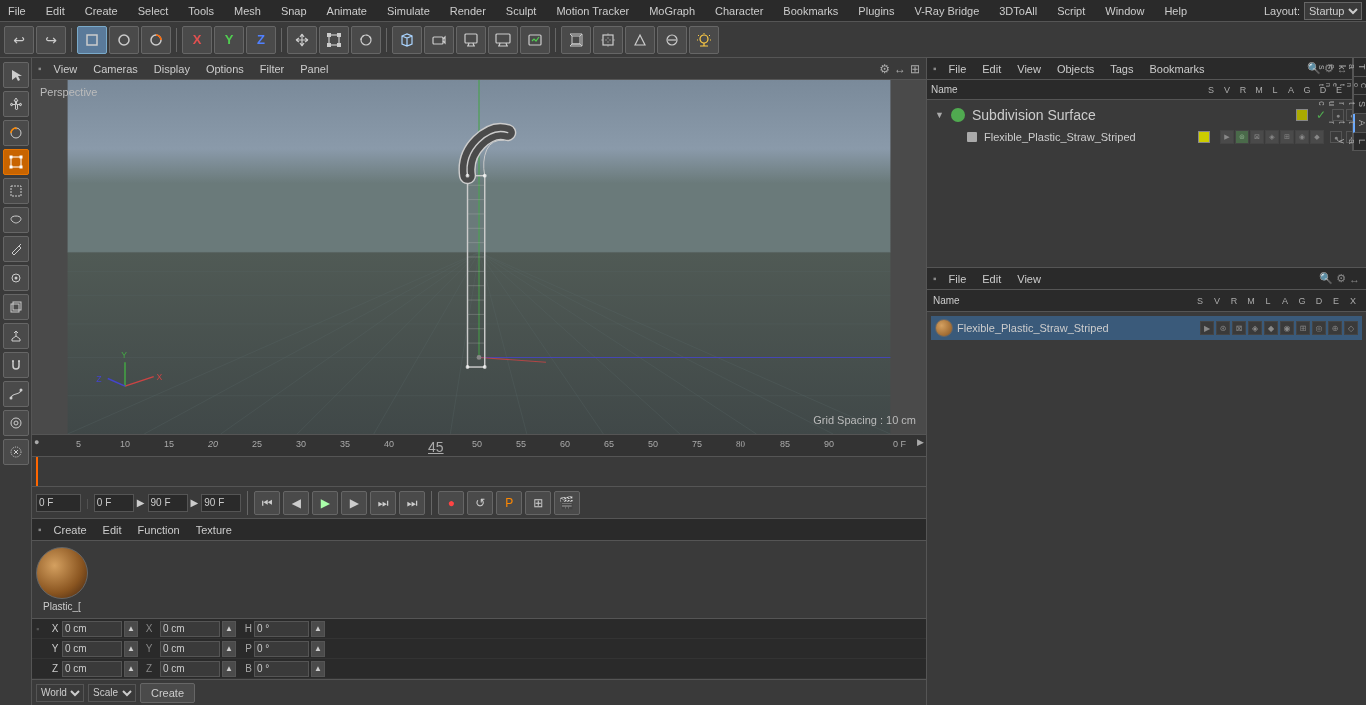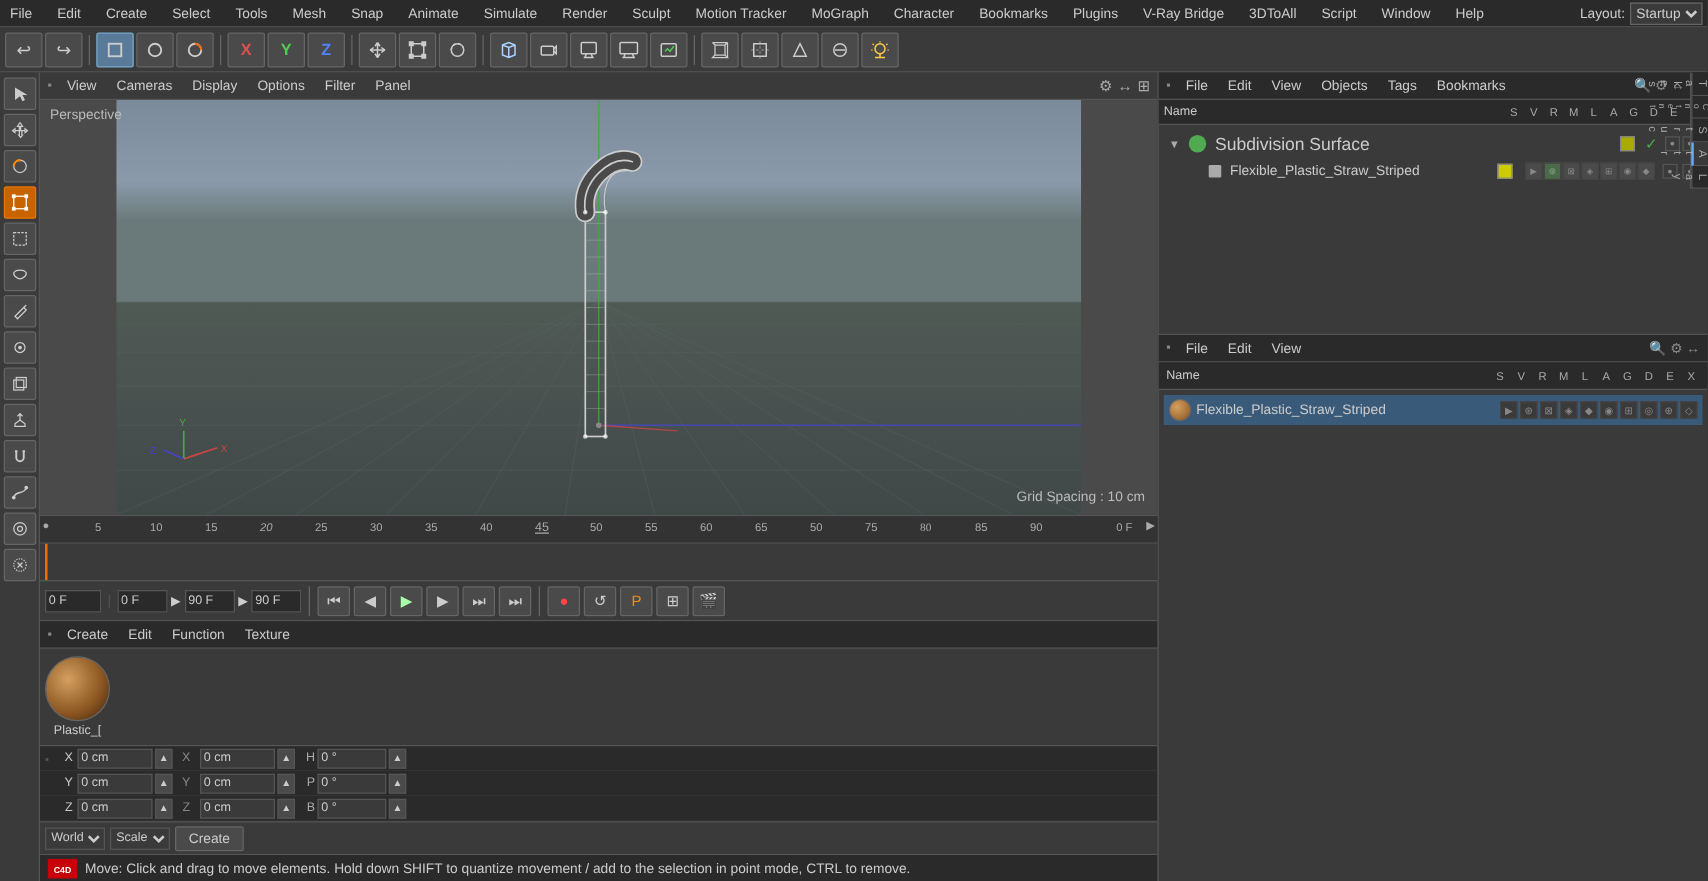--- a/index.html
+++ b/index.html
@@ -462,21 +462,21 @@
 
         <span style="position:absolute; left:2px; top:2px; color:#aaa; font-size:9px;">●</span>
         <span style="position:absolute; left:44px; top:4px; color:#aaa; font-size:9px;">5</span>
         <span style="position:absolute; left:88px; top:4px; color:#aaa; font-size:9px;">10</span>
         <span style="position:absolute; left:132px; top:4px; color:#aaa; font-size:9px;">15</span>
         <span style="position:absolute; left:176px; top:4px; color:#aaa; font-size:9px;font-style:italic;">20</span>
         <span style="position:absolute; left:220px; top:4px; color:#aaa; font-size:9px;">25</span>
         <span style="position:absolute; left:264px; top:4px; color:#aaa; font-size:9px;">30</span>
         <span style="position:absolute; left:308px; top:4px; color:#aaa; font-size:9px;">35</span>
         <span style="position:absolute; left:352px; top:4px; color:#aaa; font-size:9px;">40</span>
-        <span style="position:absolute; left:396px; top:4px; color:#aaa; font-size:10px;text-decoration:underline;">45</span>
+        <span style="position:absolute; left:396px; top:4px; color:#aaa; font-size:14px;text-decoration:underline;">45</span>
         <span style="position:absolute; left:440px; top:4px; color:#aaa; font-size:9px;">50</span>
         <span style="position:absolute; left:484px; top:4px; color:#aaa; font-size:9px;">55</span>
         <span style="position:absolute; left:528px; top:4px; color:#aaa; font-size:9px;">60</span>
         <span style="position:absolute; left:572px; top:4px; color:#aaa; font-size:9px;">65</span>
         <span style="position:absolute; left:616px; top:4px; color:#aaa; font-size:9px;">50</span>
         <span style="position:absolute; left:660px; top:4px; color:#aaa; font-size:9px;">75</span>
         <span style="position:absolute; left:704px; top:4px; color:#aaa; font-size:9px;font-family:Liberation Serif, serif;">80</span>
         <span style="position:absolute; left:748px; top:4px; color:#aaa; font-size:9px;">85</span>
         <span style="position:absolute; left:792px; top:4px; color:#aaa; font-size:9px;">90</span>
 
@@ -583,29 +583,20 @@
     <div id="bottom-toolbar">
       <select class="coord-dropdown">
         <option>World</option>
       </select>
       <select class="coord-dropdown">
         <option>Scale</option>
       </select>
       <button id="apply-btn">Create</button>
     </div>
 
-    <div id="status-bar">
-      <span style="color:#888; font-size:10px; margin-right:6px;">
-        <svg width="24" height="16" viewBox="0 0 24 16" style="vertical-align:middle;">
-          <rect width="24" height="16" fill="#c8000a" rx="1"></rect>
-          <text x="12" y="11" text-anchor="middle" fill="white" font-size="7" font-weight="bold">C4D</text>
-        </svg>
-      </span>
-      <span id="status-text">Move: Click and drag to move elements. Hold down SHIFT to quantize movement / add to the selection in point mode, CTRL to remove.</span>
-    </div>
 
   </div>
 
   <div id="right-panel">
 
     <div id="obj-manager">
       <div id="obj-manager-header">
         <span style="color:#888; font-size:10px;">▪</span>
         <span class="obj-menu">File</span>
         <span class="obj-menu">Edit</span>

